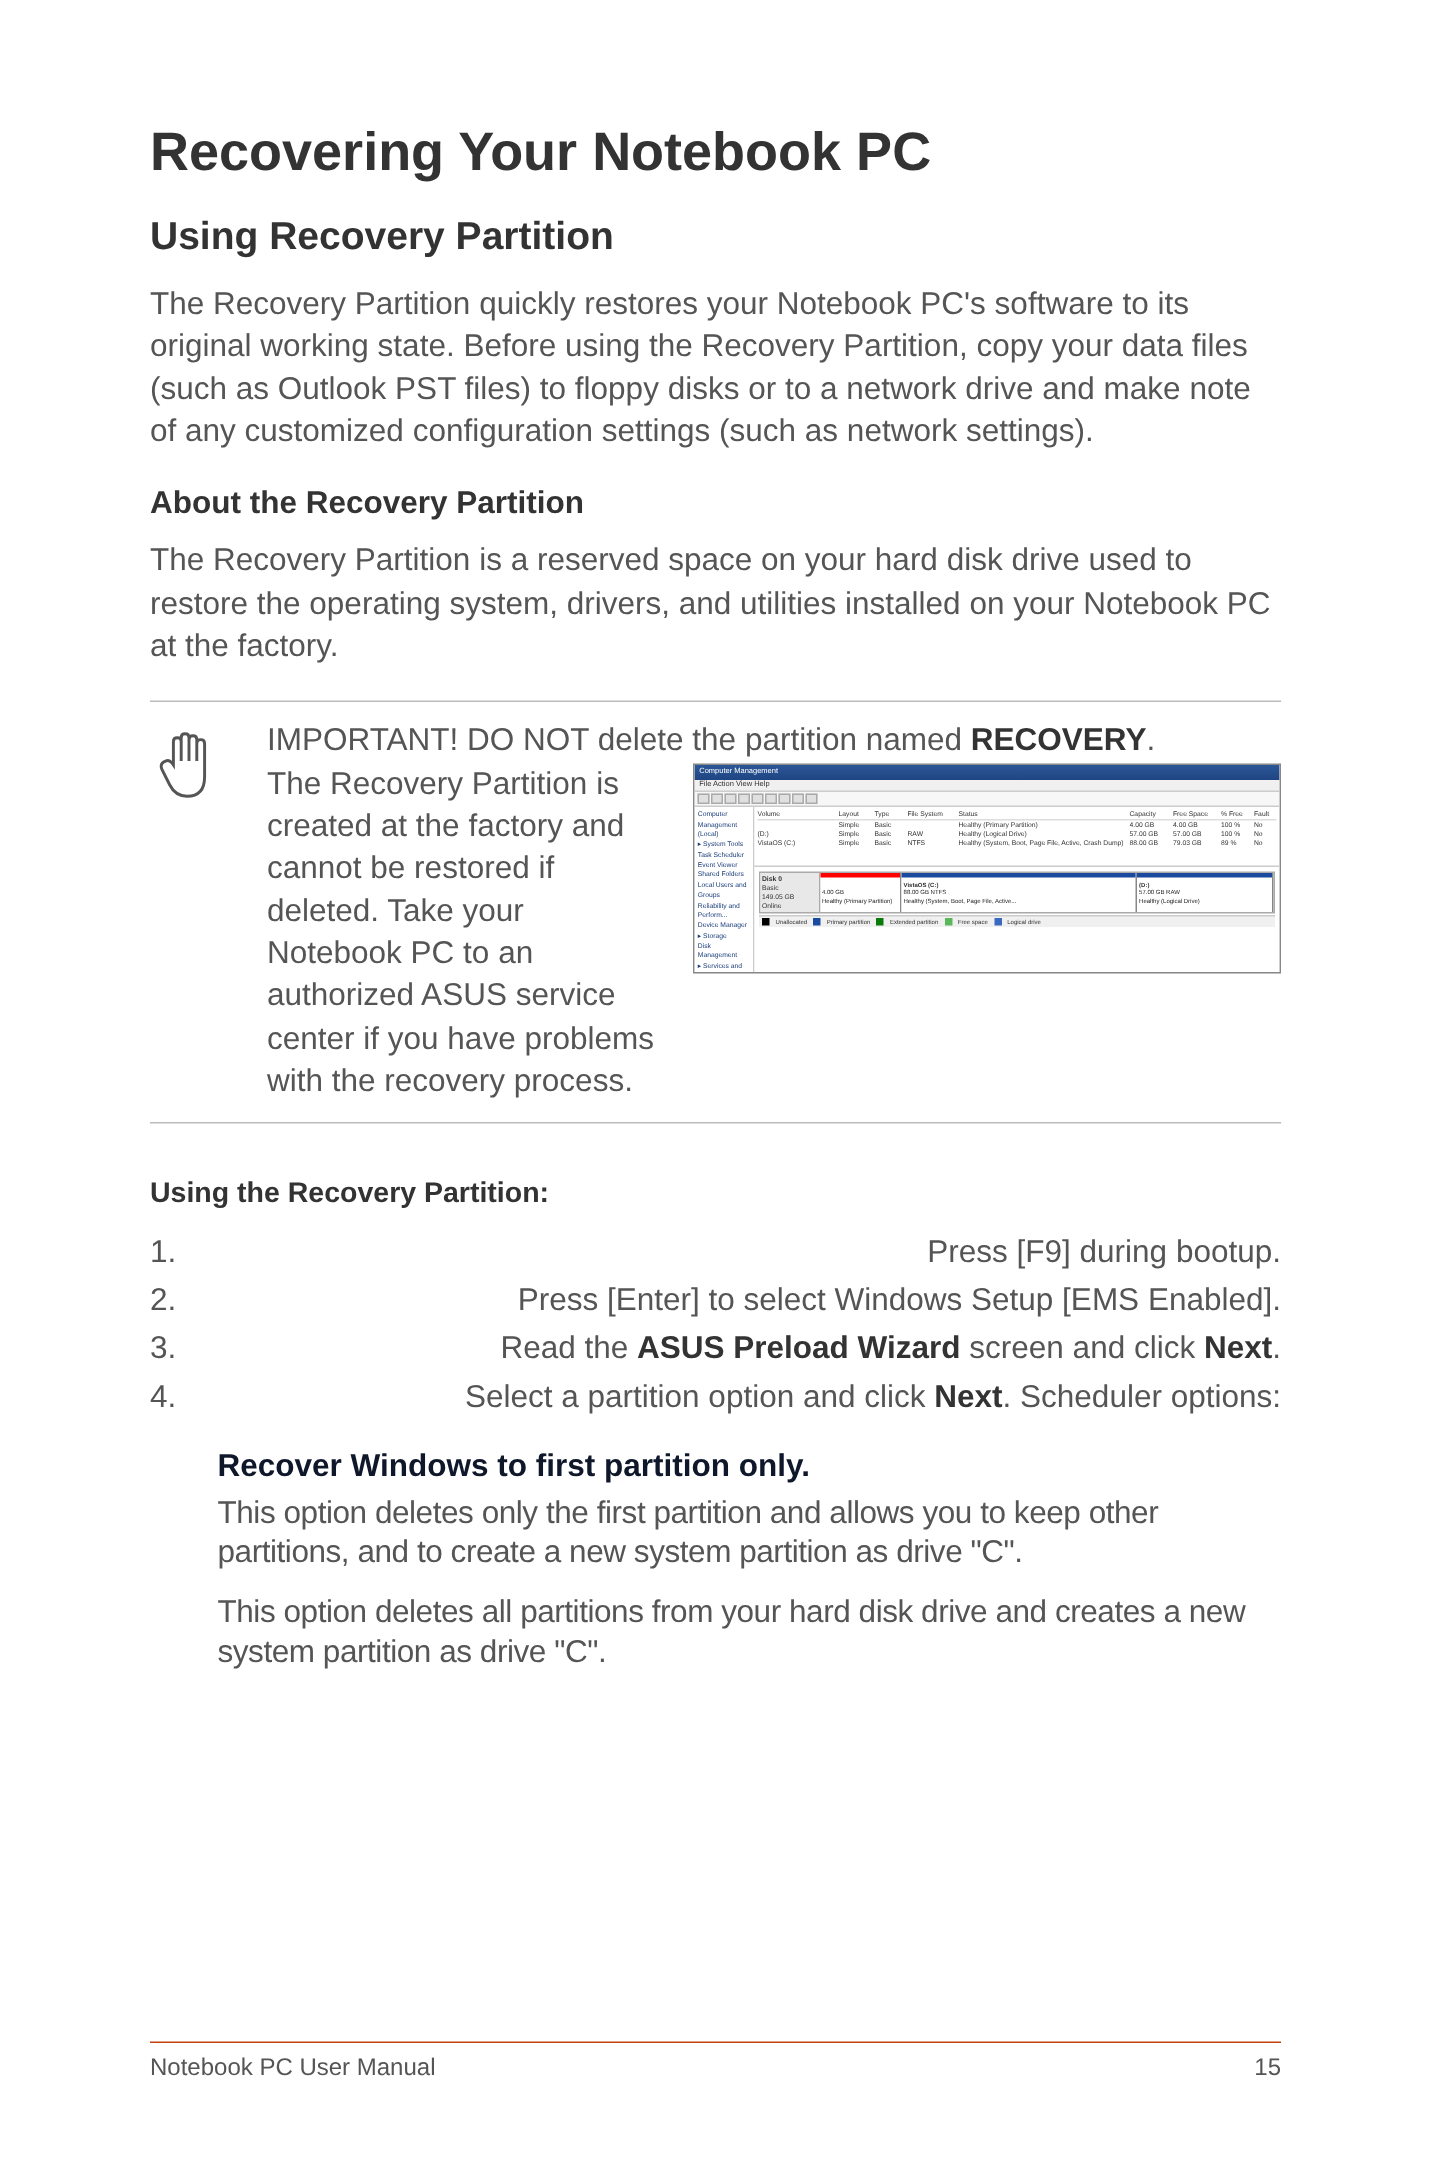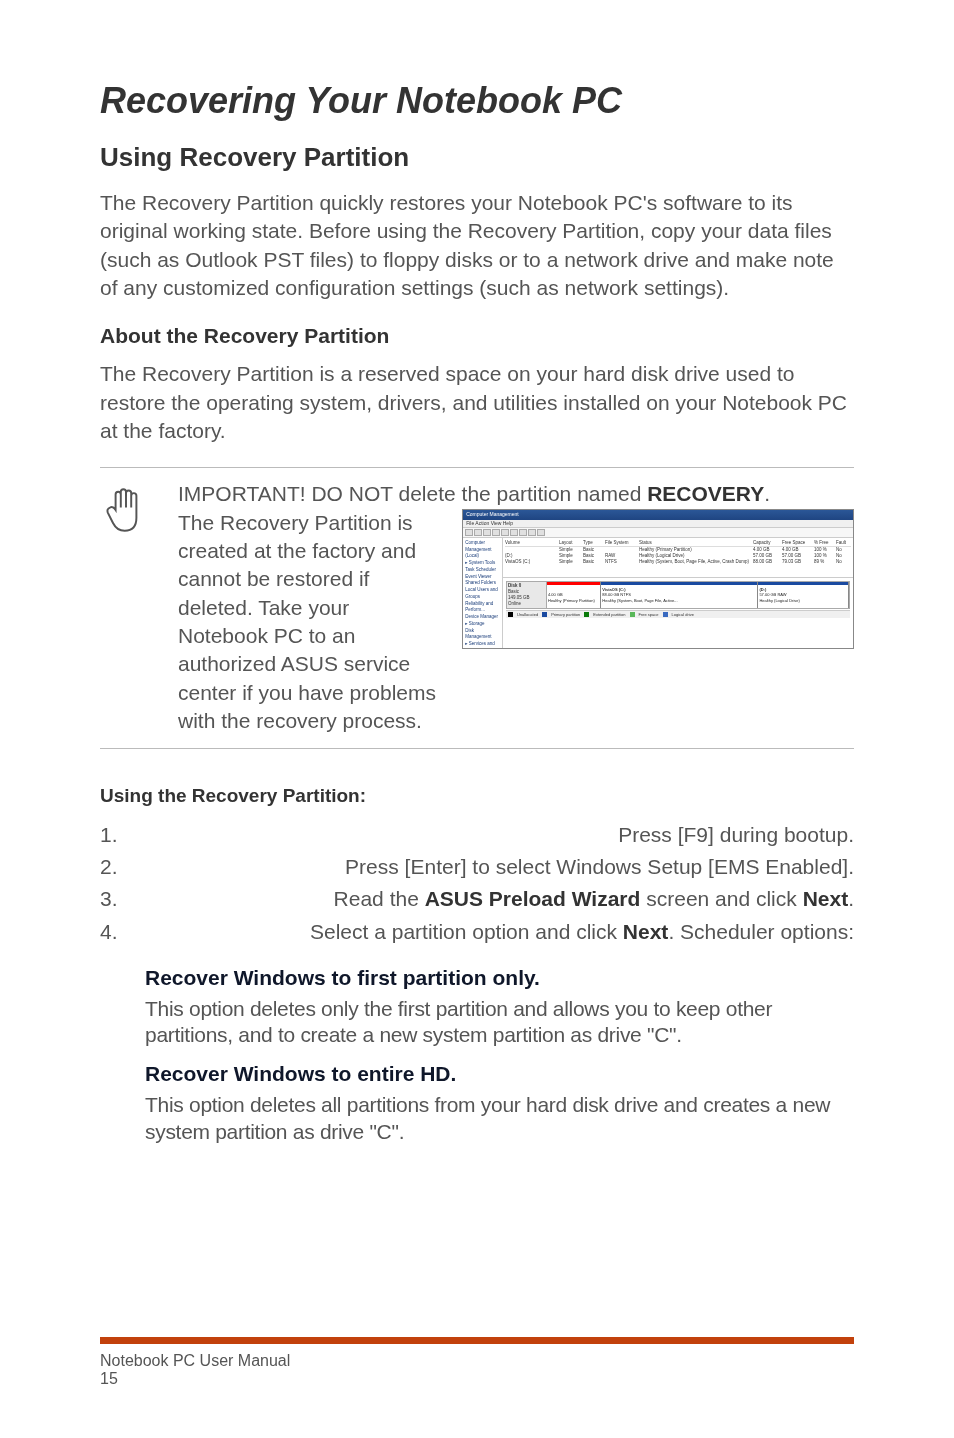--- a/index.html
+++ b/index.html
@@ -15,21 +15,20 @@
       height: 1438px;
       padding: 80px 100px 40px 100px;
       position: relative;
     }
     .main-title {
       font-size: 36px;
       font-weight: 700;
       color: #333;
       margin-bottom: 20px;
       font-family: Verdana, Arial, sans-serif;
-      font-style: italic;
     }
     .section-title {
       font-size: 26px;
       font-weight: 700;
       color: #333;
       margin-bottom: 16px;
     }
     .body-text {
       font-size: 21px;
       line-height: 1.35;
@@ -247,27 +246,26 @@
       font-size: 21px;
       line-height: 1.25;
       color: #555;
       letter-spacing: -0.3px;
     }
     .footer {
       position: absolute;
       bottom: 50px;
       left: 100px;
       right: 100px;
-      border-top: 7px solid #c2410c;
+      border-top: 1px solid #c2410c;
       padding-top: 8px;
       display: flex;
       justify-content: space-between;
       font-size: 16px;
       color: #555;
-      flex-direction: column;
     }
     .sub-title-small {
       font-size: 19px;
       font-weight: 700;
       color: #333;
       margin-bottom: 14px;
       margin-top: 36px;
     }
   </style>
 </head>
@@ -425,20 +423,19 @@
     <span>Select a partition option and click </span><b>Next</b><span>. Scheduler options:</span>
   </li>
 </ol>
 
 <div class="option-block">
   <div class="option-title">Recover Windows to first partition only.</div>
   <div class="option-desc">This option deletes only the first partition and allows you to keep other partitions, and to create a new system partition as drive "C".</div>
 </div>
 
 <div class="option-block">
-  <div class="option-title">Recover Windows to entire HD.</div>
   <div class="option-desc">This option deletes all partitions from your hard disk drive and creates a new system partition as drive "C".</div>
 </div>
 
 <div class="footer">
   <span>Notebook PC User Manual</span>
   <span>15</span>
 </div>
 
 </body></html>

